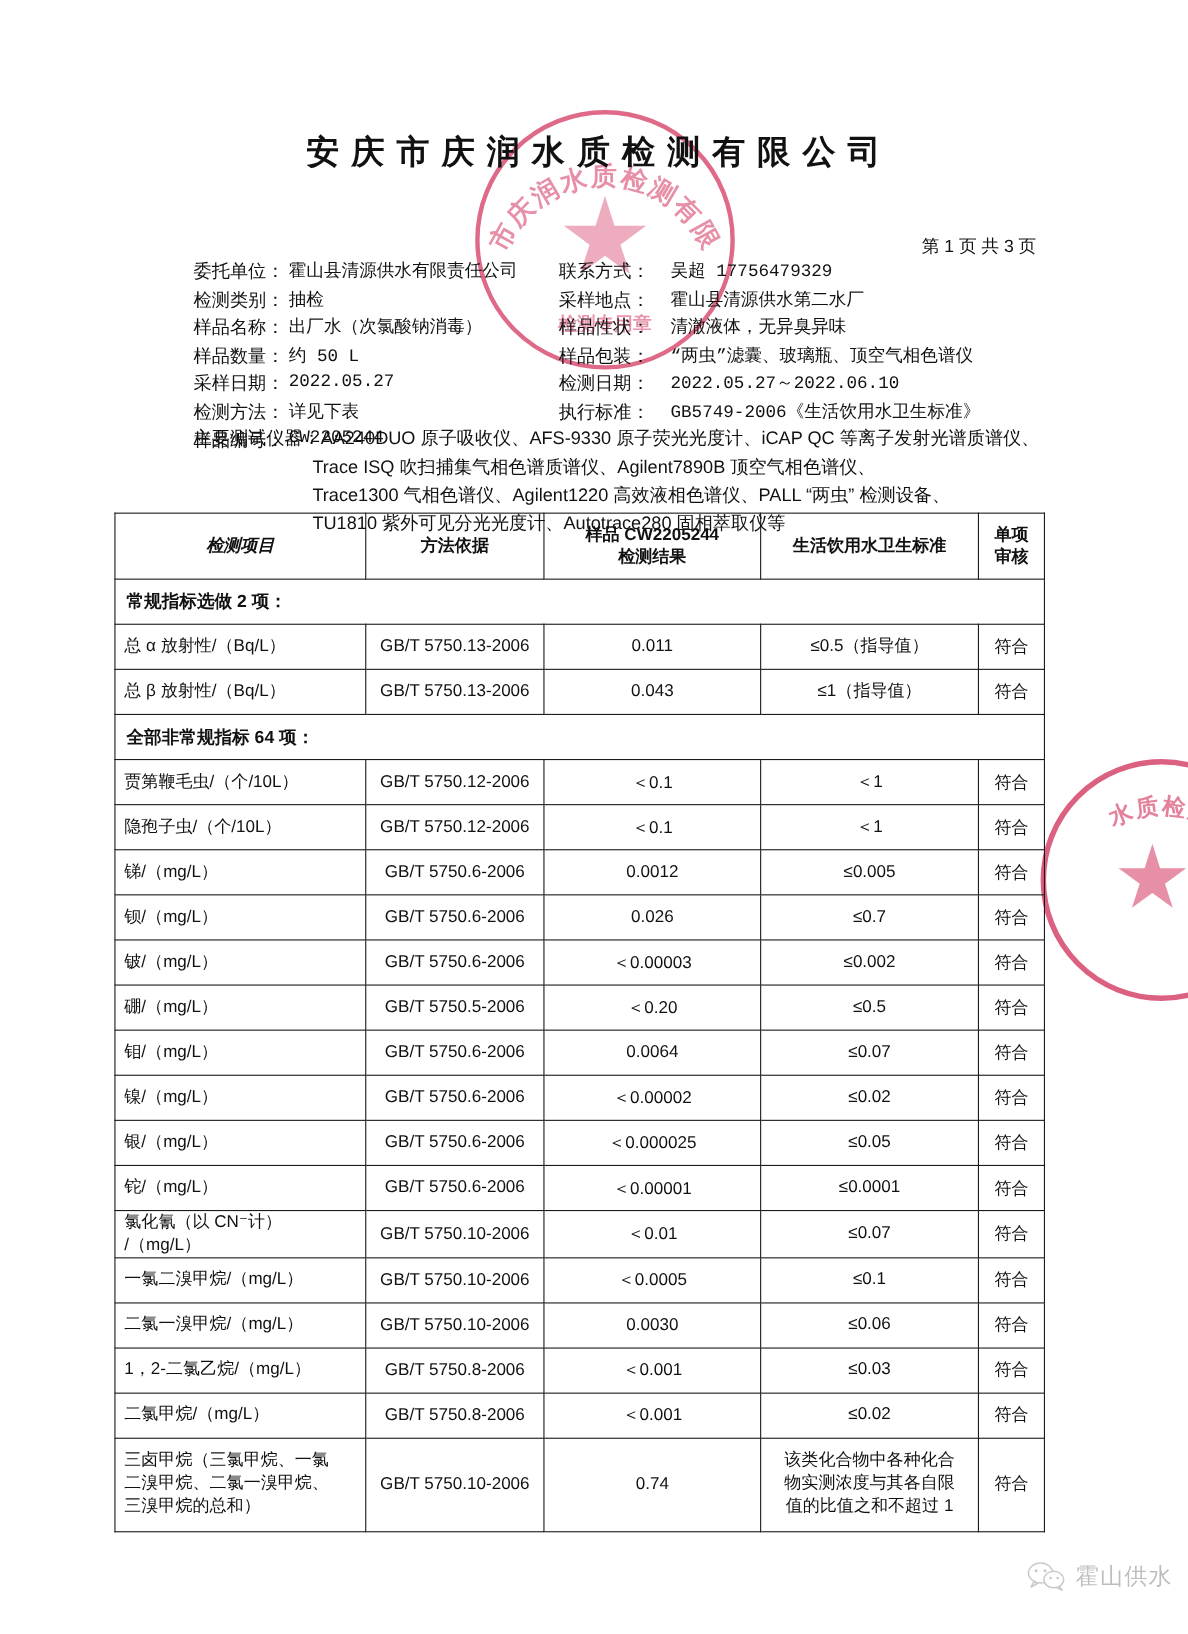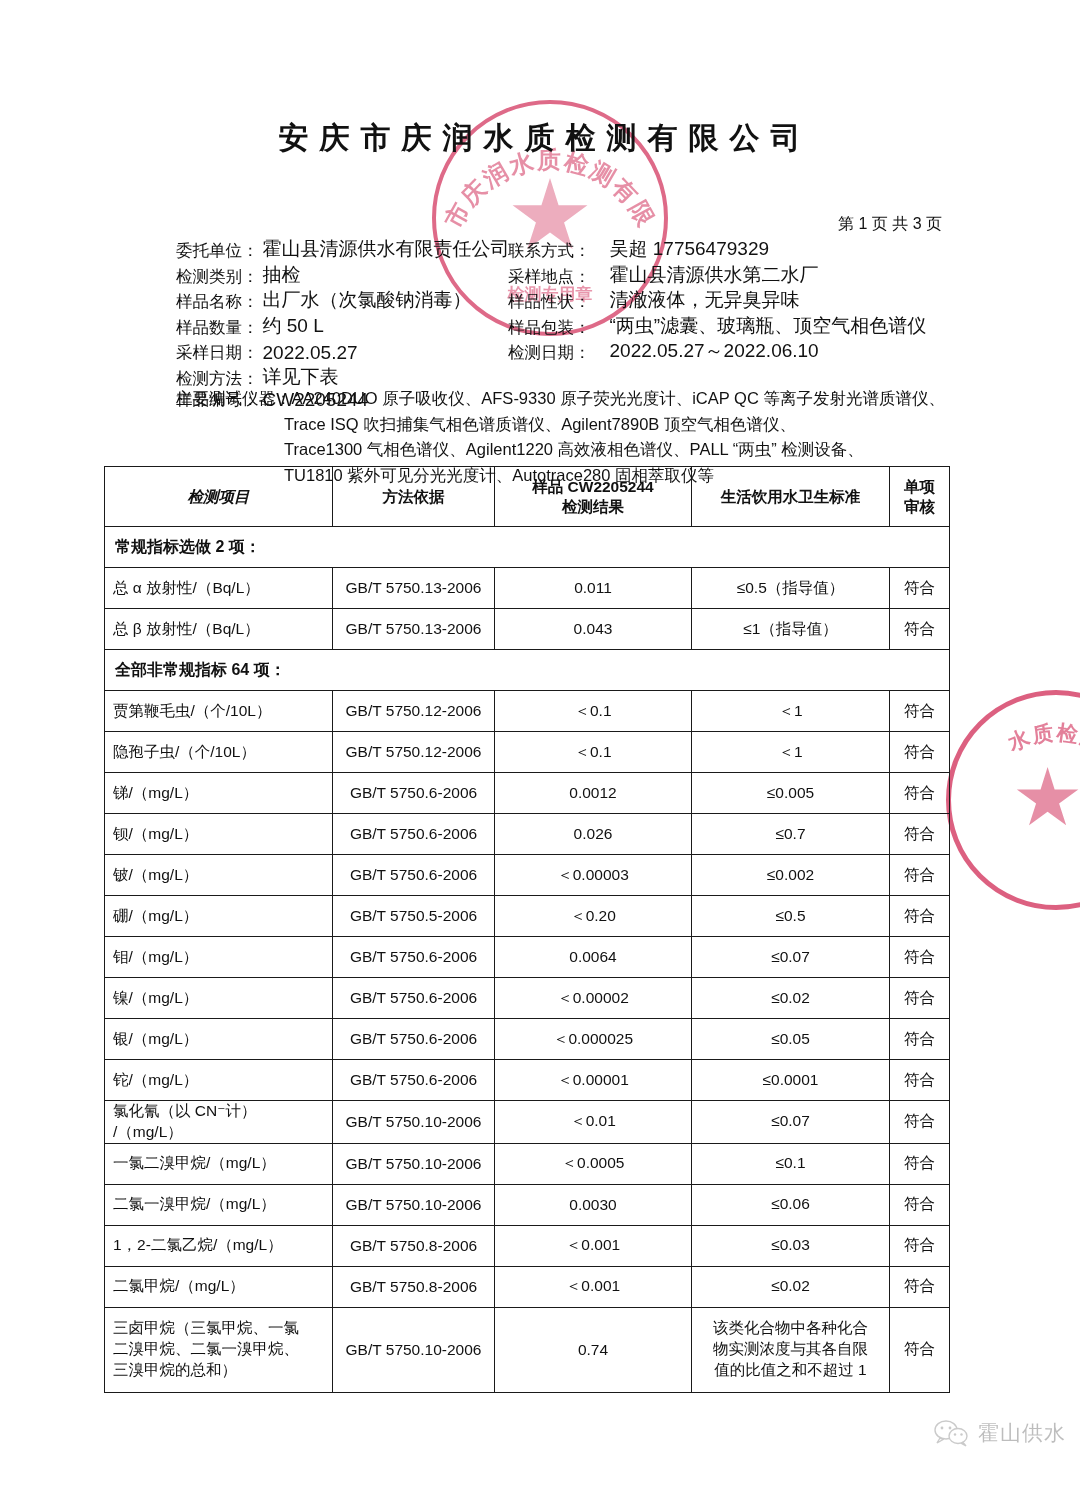--- a/index.html
+++ b/index.html
@@ -150,30 +150,31 @@
     z-index: 8;
   }
   .meta-row {
     display: flex;
     height: 25.5px;
     align-items: baseline;
     white-space: nowrap;
   }
   .meta-cell {
     display: flex;
-    align-items: flex-end;
+    align-items: flex-start;
+    font-family: Liberation Mono, monospace;
   }
   .meta-cell.left  { width: 332px; flex: 0 0 332px; }
   .meta-cell.right { flex: 1 1 auto; gap: 15px; }
   .meta-label {
     font-size: 16.5px;
     color: #111;
   }
   .meta-value {
-    font-size: 19px;
+    font-size: 16px;
     color: #111;
     padding-left: 4px;
   }
   .instr {
     position: absolute;
     left: 176px;
     top: 388px;
     width: 800px;
     z-index: 8;
   }
@@ -331,20 +332,24 @@
       </div>
       <div class="meta-cell right">
         <span class="meta-label">检测日期：</span>
         <span class="meta-value">2022.05.27～2022.06.10</span>
       </div>
     </div>
     <div class="meta-row">
       <div class="meta-cell left">
         <span class="meta-label">检测方法：</span>
         <span class="meta-value">详见下表</span>
+      </div>
+      <div class="meta-cell right">
+        <span class="meta-label">执行标准：</span>
+        <span class="meta-value">GB5749-2006《生活饮用水卫生标准》</span>
       </div>
     </div>
     <div class="meta-row">
       <div class="meta-cell left">
         <span class="meta-label">样品编号：</span>
         <span class="meta-value">CW2205244</span>
       </div>
     </div>
   </div>
 

